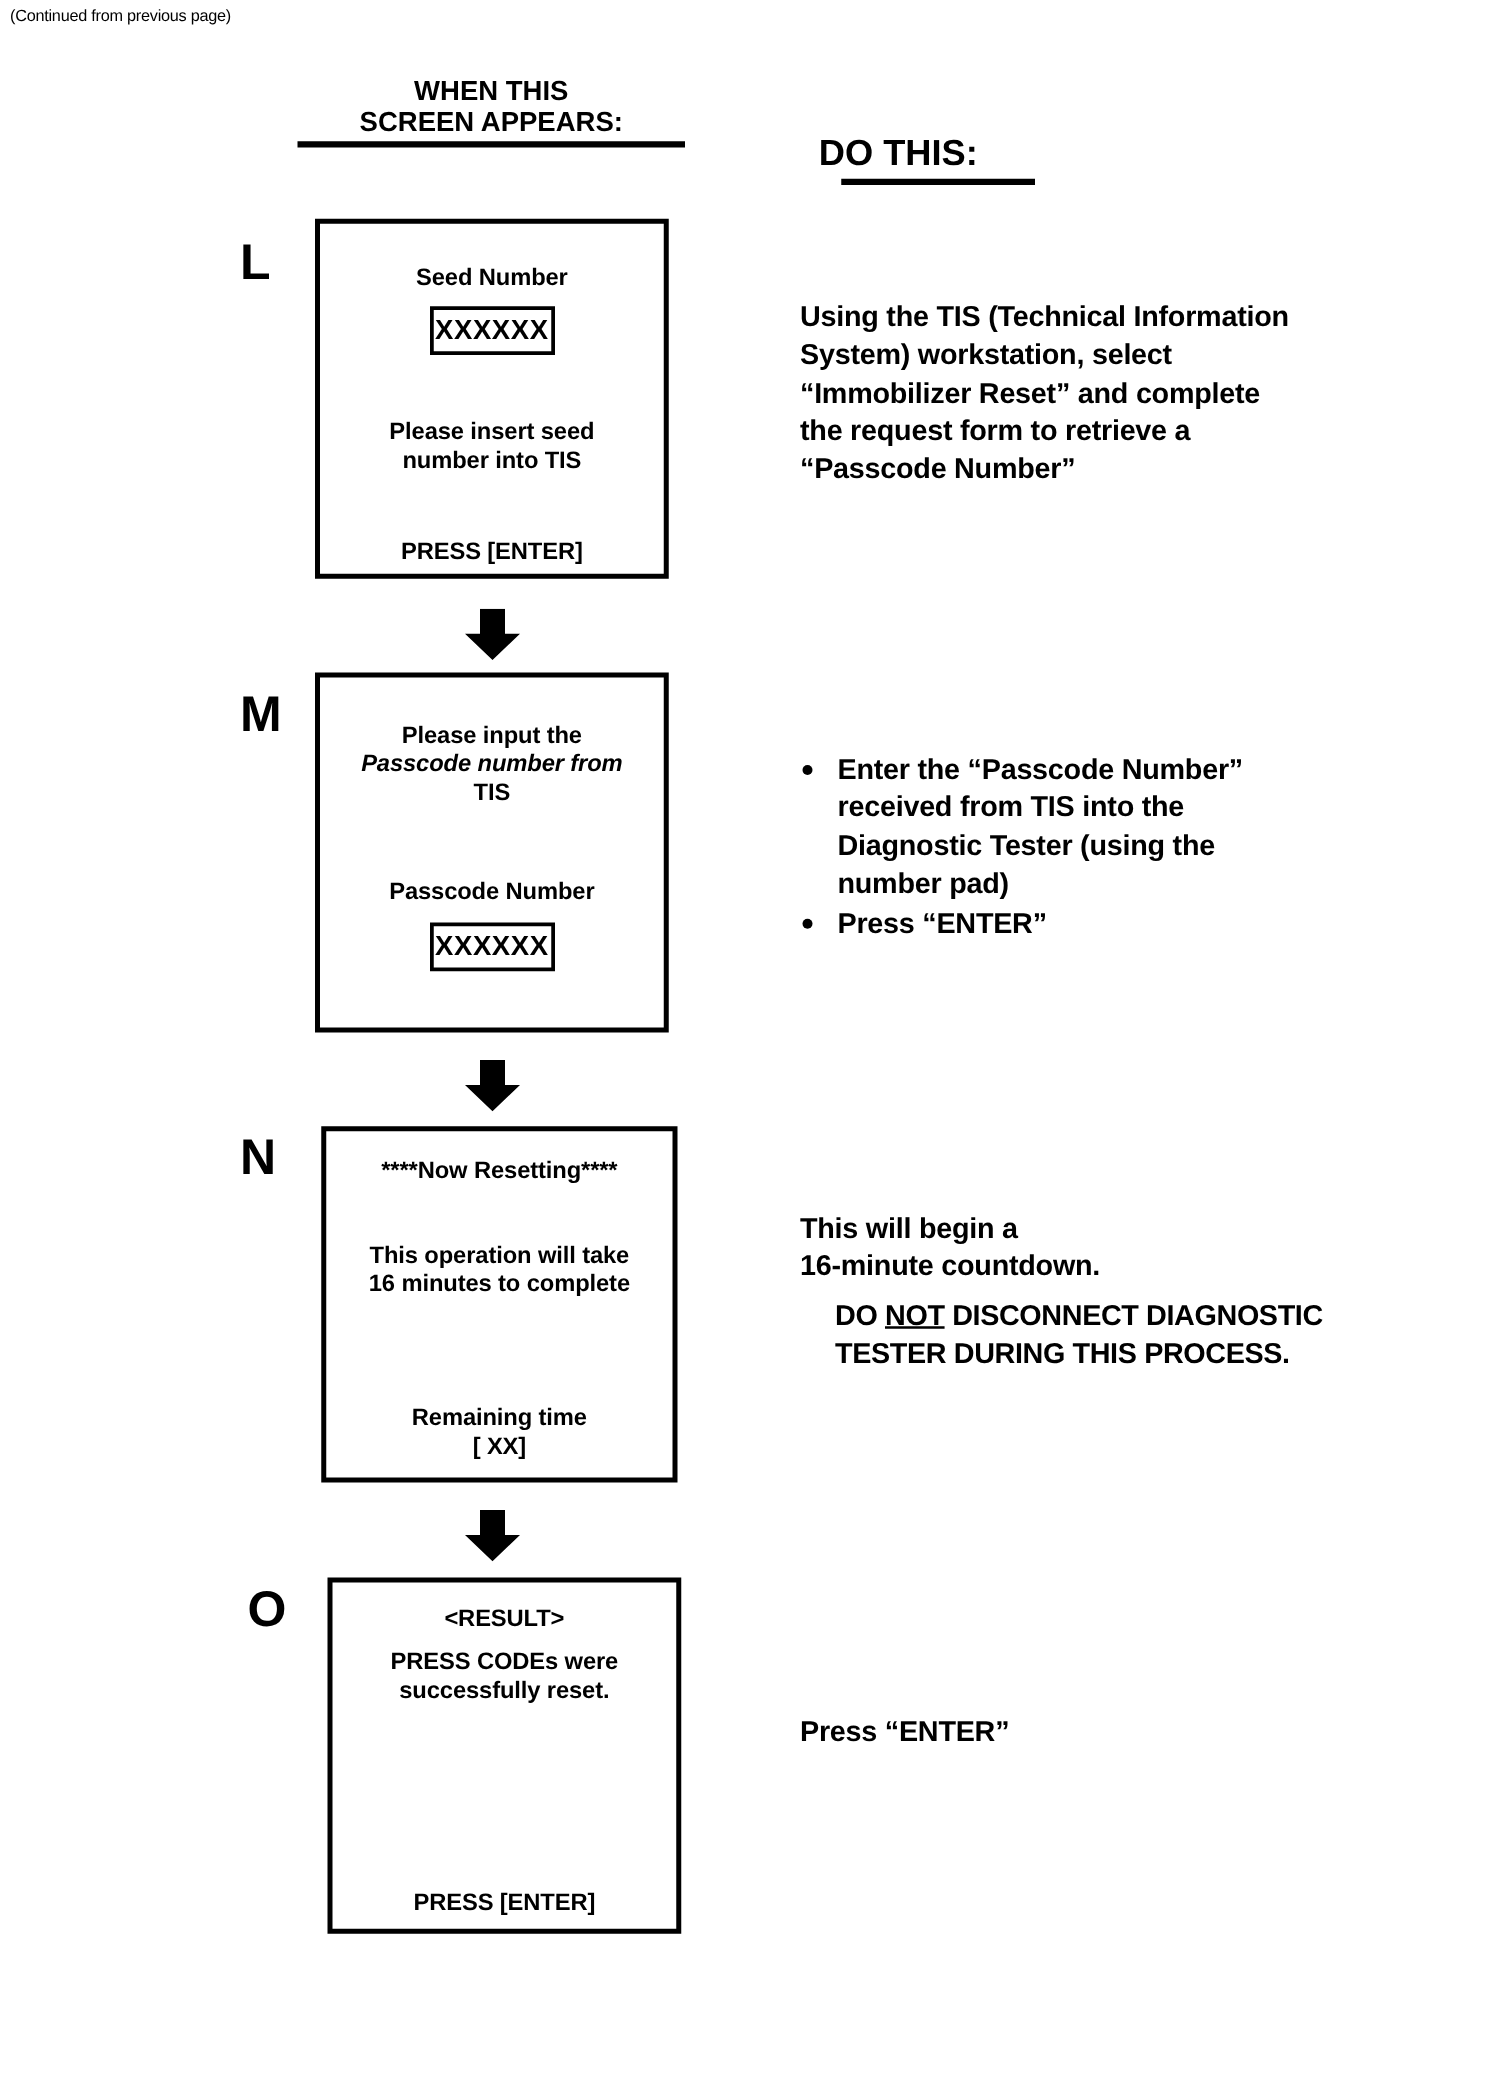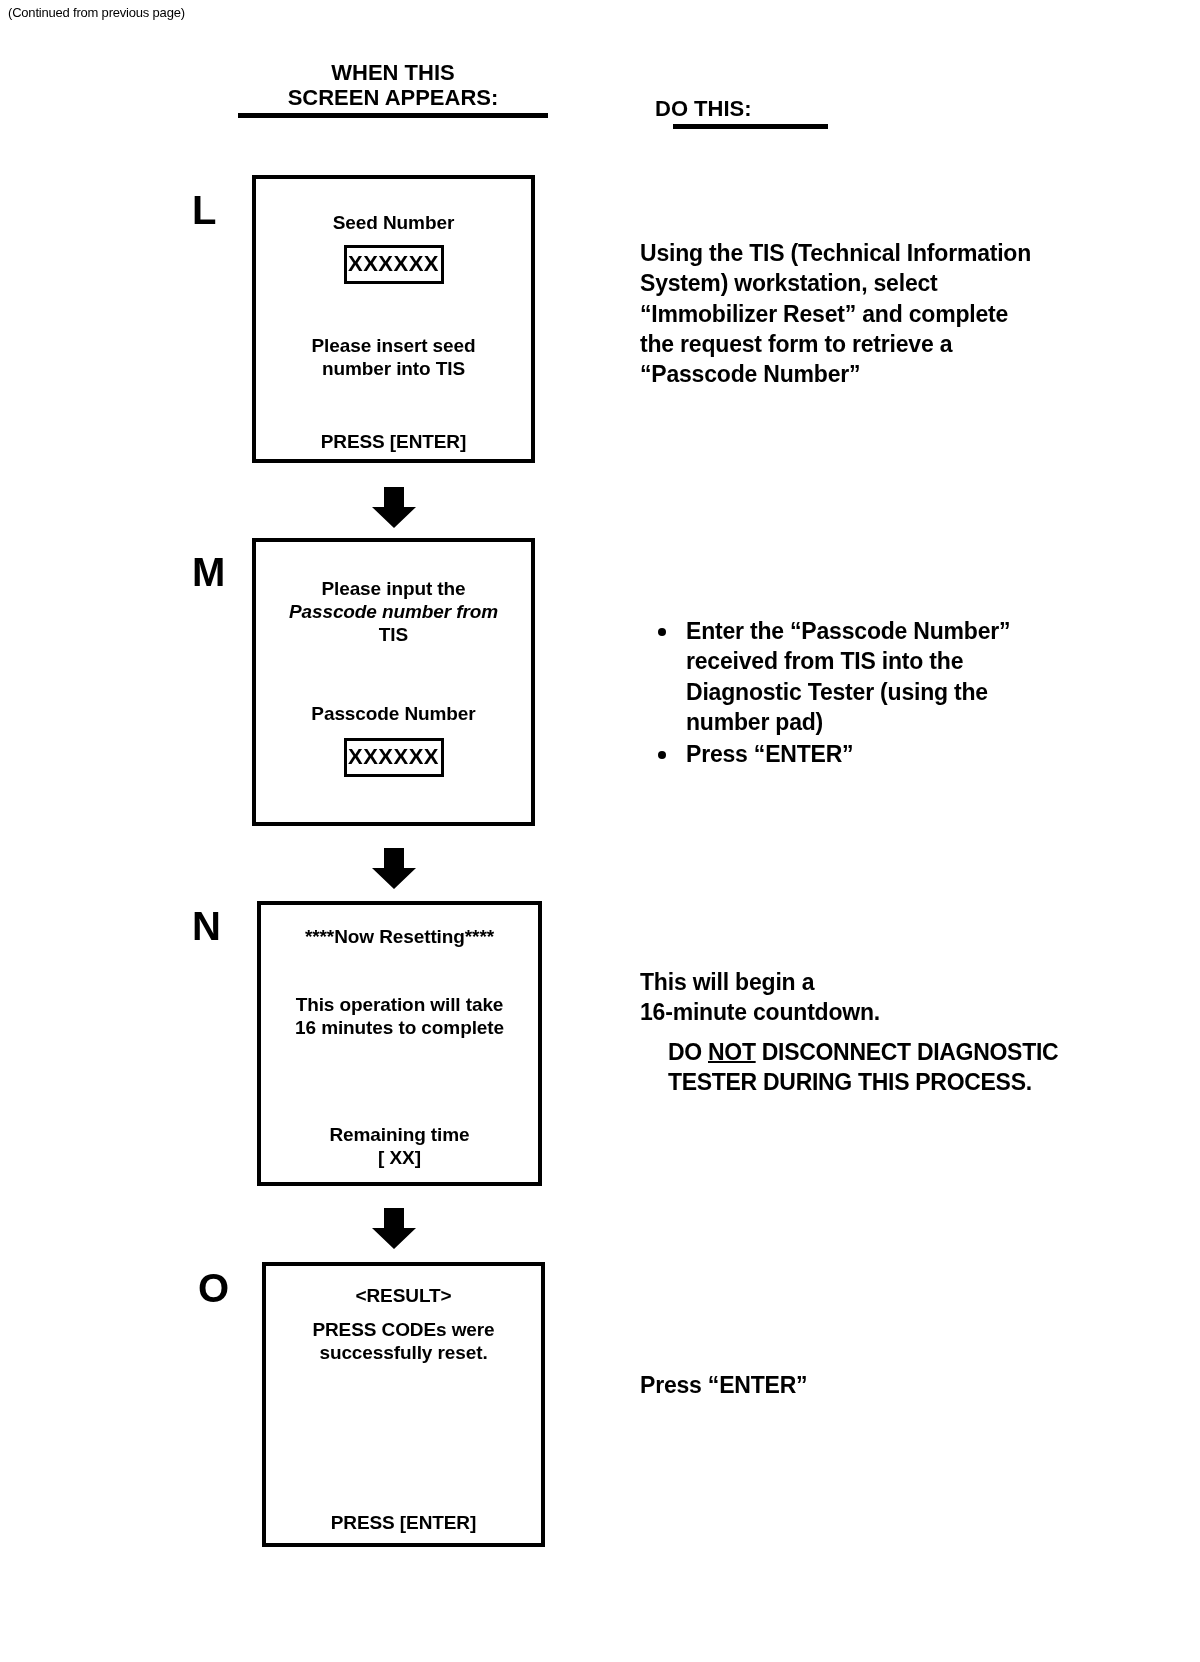--- a/index.html
+++ b/index.html
@@ -46,23 +46,23 @@
   #head-screen {
     left: 218px;
     top: 60px;
     width: 350px;
     font-size: 22px;
   }
   #head-screen .rule { width: 310px; margin-left: 20px; }
 
   #head-do {
     left: 655px;
-    top: 96px;
+    top: 107px;
     width: 190px;
-    font-size: 22px;
+    font-size: 29px;
     text-align: left;
   }
   #head-do .rule { width: 155px; margin-left: 18px; }
 
   
   .step-letter {
     position: absolute;
     font-size: 40px;
     font-weight: bold;
     line-height: 1;
@@ -109,21 +109,21 @@
   .instr {
     position: absolute;
     font-size: 23px;
     font-weight: bold;
     line-height: 1.32;
     letter-spacing: -0.2px;
   }
   .instr p { margin: 0; }
 
   ul.bullets {
-    margin: 16px;
+    margin: 0;
     padding: 0;
     list-style: none;
   }
   ul.bullets > li {
     position: relative;
     padding-left: 34px;
     margin-bottom: 2px;
   }
   ul.bullets > li .dot {
     position: absolute;

